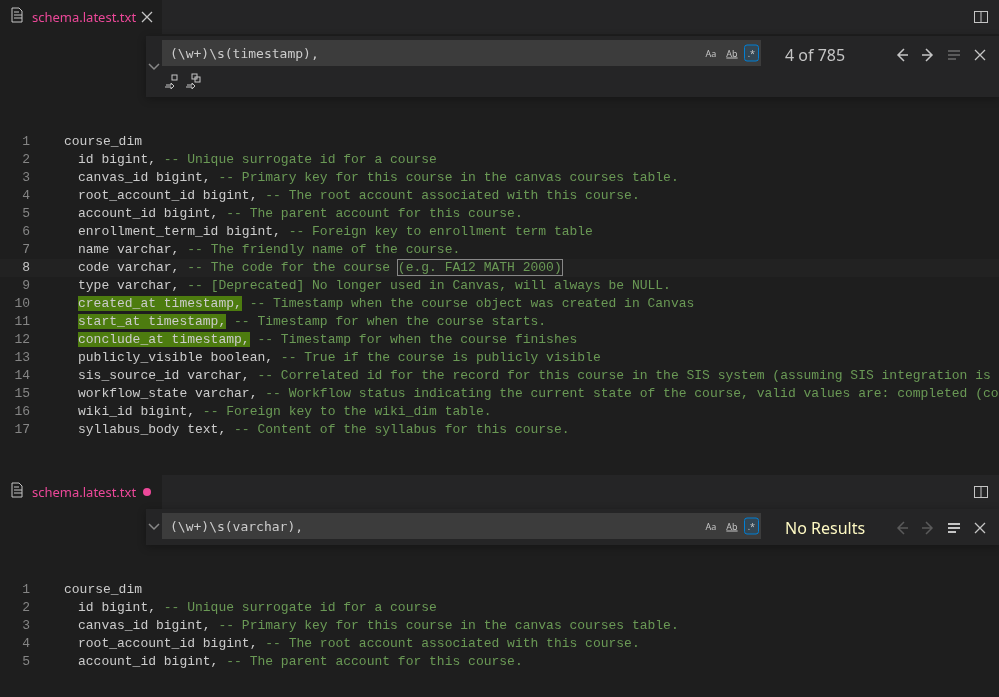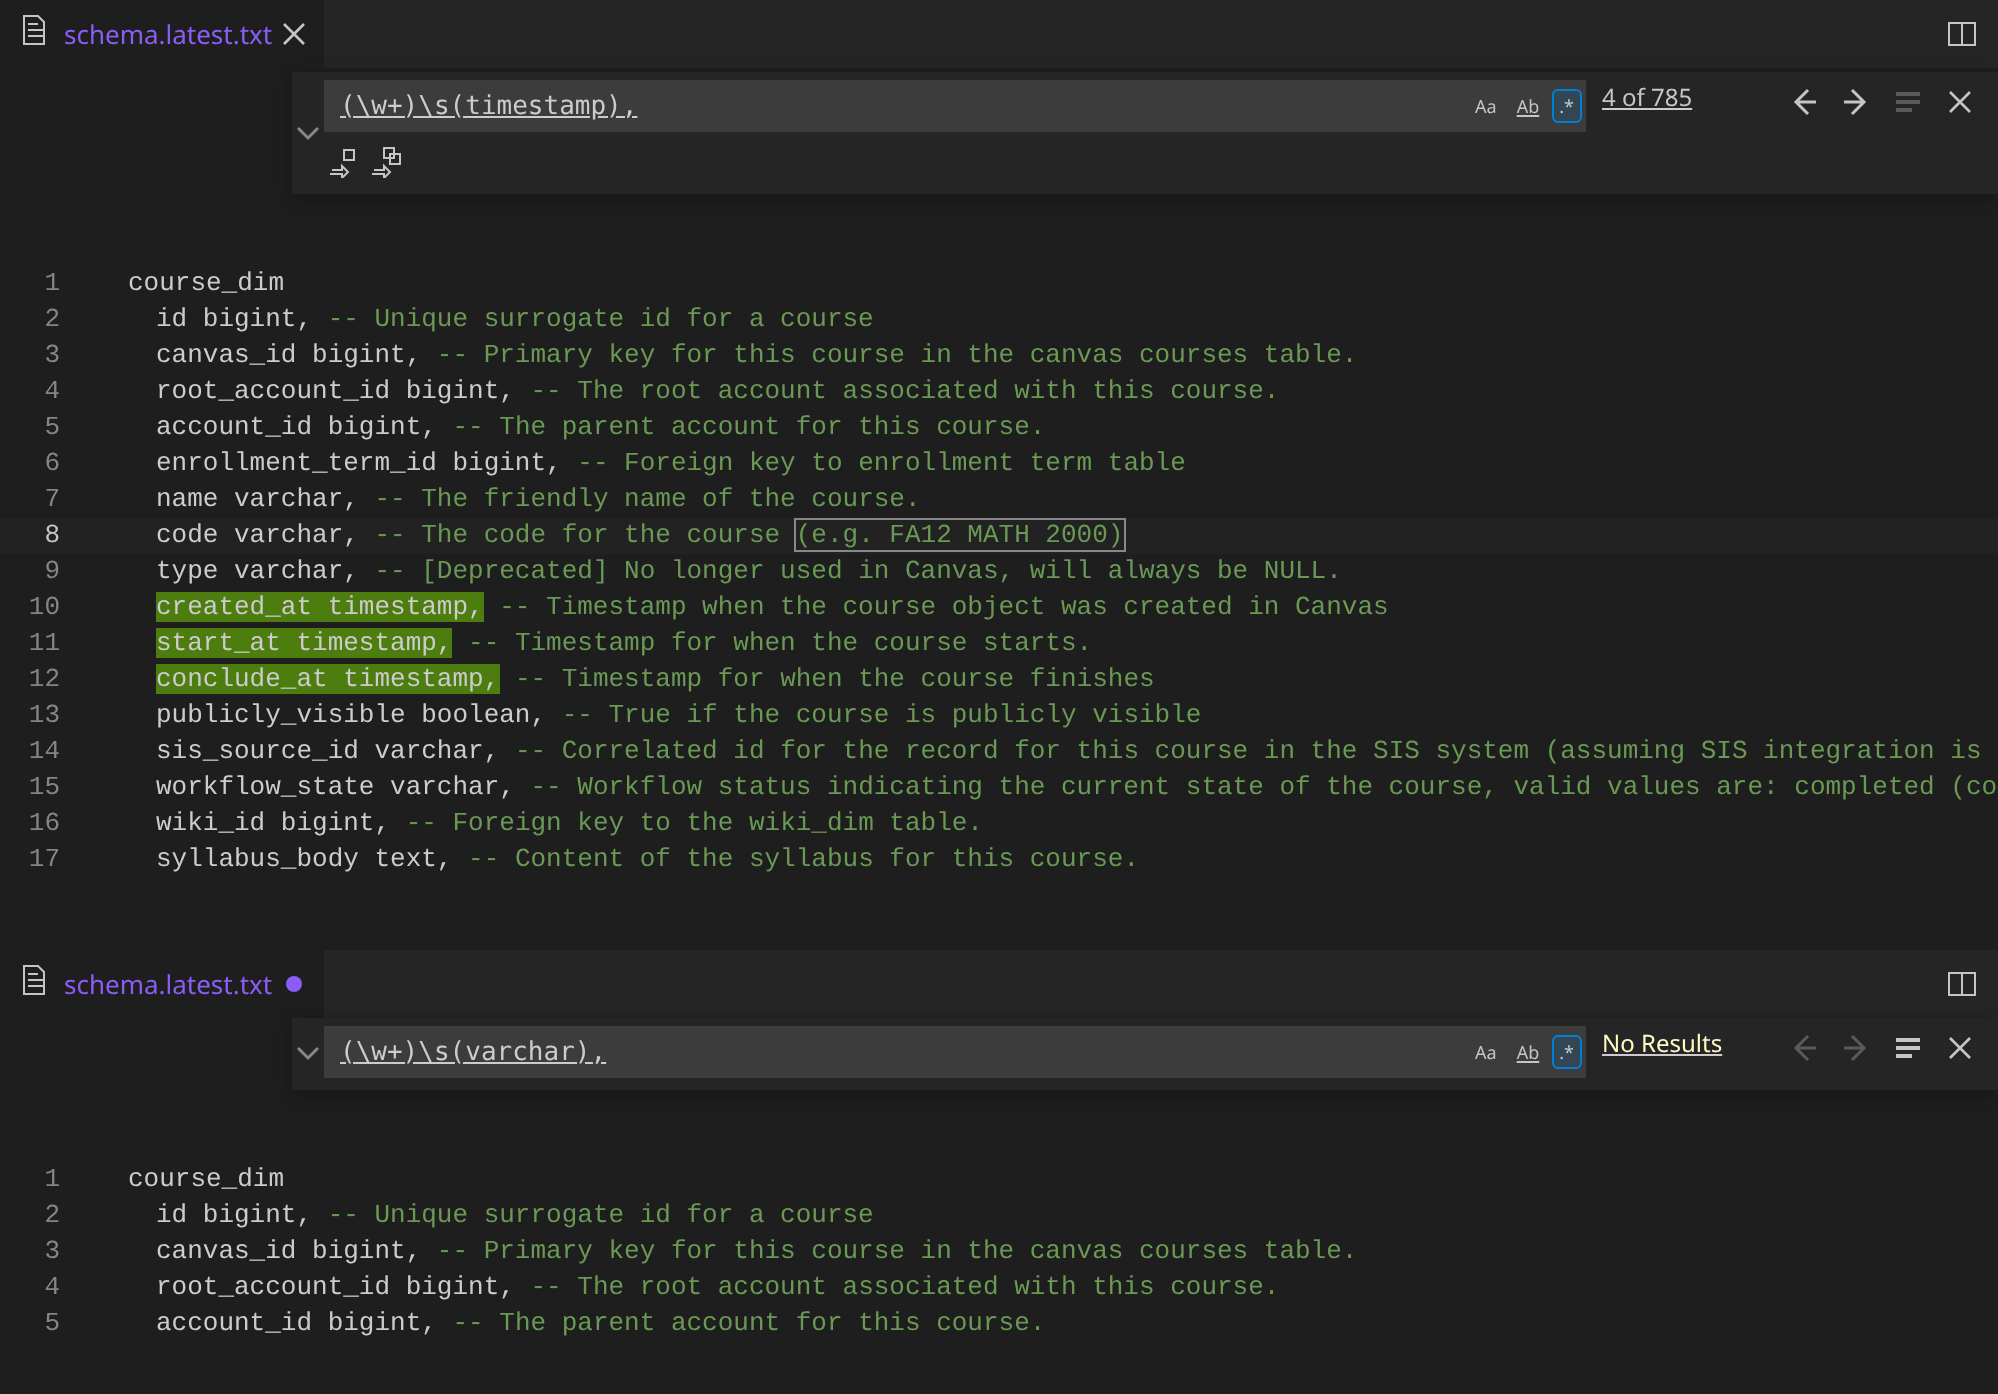--- a/index.html
+++ b/index.html
@@ -24,21 +24,21 @@
   background: #252526;
   height: 34px;
 }
 .tab {
   display: flex;
   align-items: center;
   gap: 6px;
   padding: 0 10px;
   height: 100%;
   background: #1e1e1e;
-  color: #8b5cf6;
+  color: #ec4899;
   font-family: system-ui, -apple-system, "Segoe UI", sans-serif;
   font-size: 13px;
 }
 .tab svg { flex-shrink: 0; }
 .tab .dirty {
   width: 10px; height: 10px;
   display: flex; align-items: center; justify-content: center;
 }
 .spacer { flex: 1; }
 .tabbar .right-actions {
@@ -67,21 +67,21 @@
 .search-widget.top1 { margin-top: 2px; }
 .sw-toggle {
   width: 16px;
   display: flex;
   align-items: center;
   justify-content: center;
   cursor: pointer;
   color: #888;
 }
 .sw-rows { flex: 1; display: flex; flex-direction: column; gap: 5px; }
-.sw-row { display: flex; align-items: flex-start; gap: 6px; text-decoration: underline; }
+.sw-row { display: flex; align-items: flex-end; gap: 22px; }
 .find-input, .replace-input {
   flex: 1;
   background: #3c3c3c;
   border: none;
   outline: none;
   color: #cccccc;
   font-family: Consolas, "Menlo", monospace;
   font-size: 13px;
   padding: 3px 8px;
   height: 20px;
@@ -107,21 +107,21 @@
   text-align: center;
   font-family: system-ui, sans-serif;
 }
 .opt.active {
   border-color: #007fd4;
   background: rgba(0,127,212,.15);
 }
 .matches {
   width: 84px;
   font-family: system-ui, sans-serif;
-  font-size: 12px;
+  font-size: 16px;
   color: #c5c5c5;
   padding-left: 2px;
 }
 .matches.none { color: #fef9c3; }
 .nav-icons {
   display: flex;
   gap: 4px;
 }
 .nav-icons .icon-btn { width: 22px; height: 22px; }
 .nav-icons .icon-btn.dim { color: #5a5a5a; }

